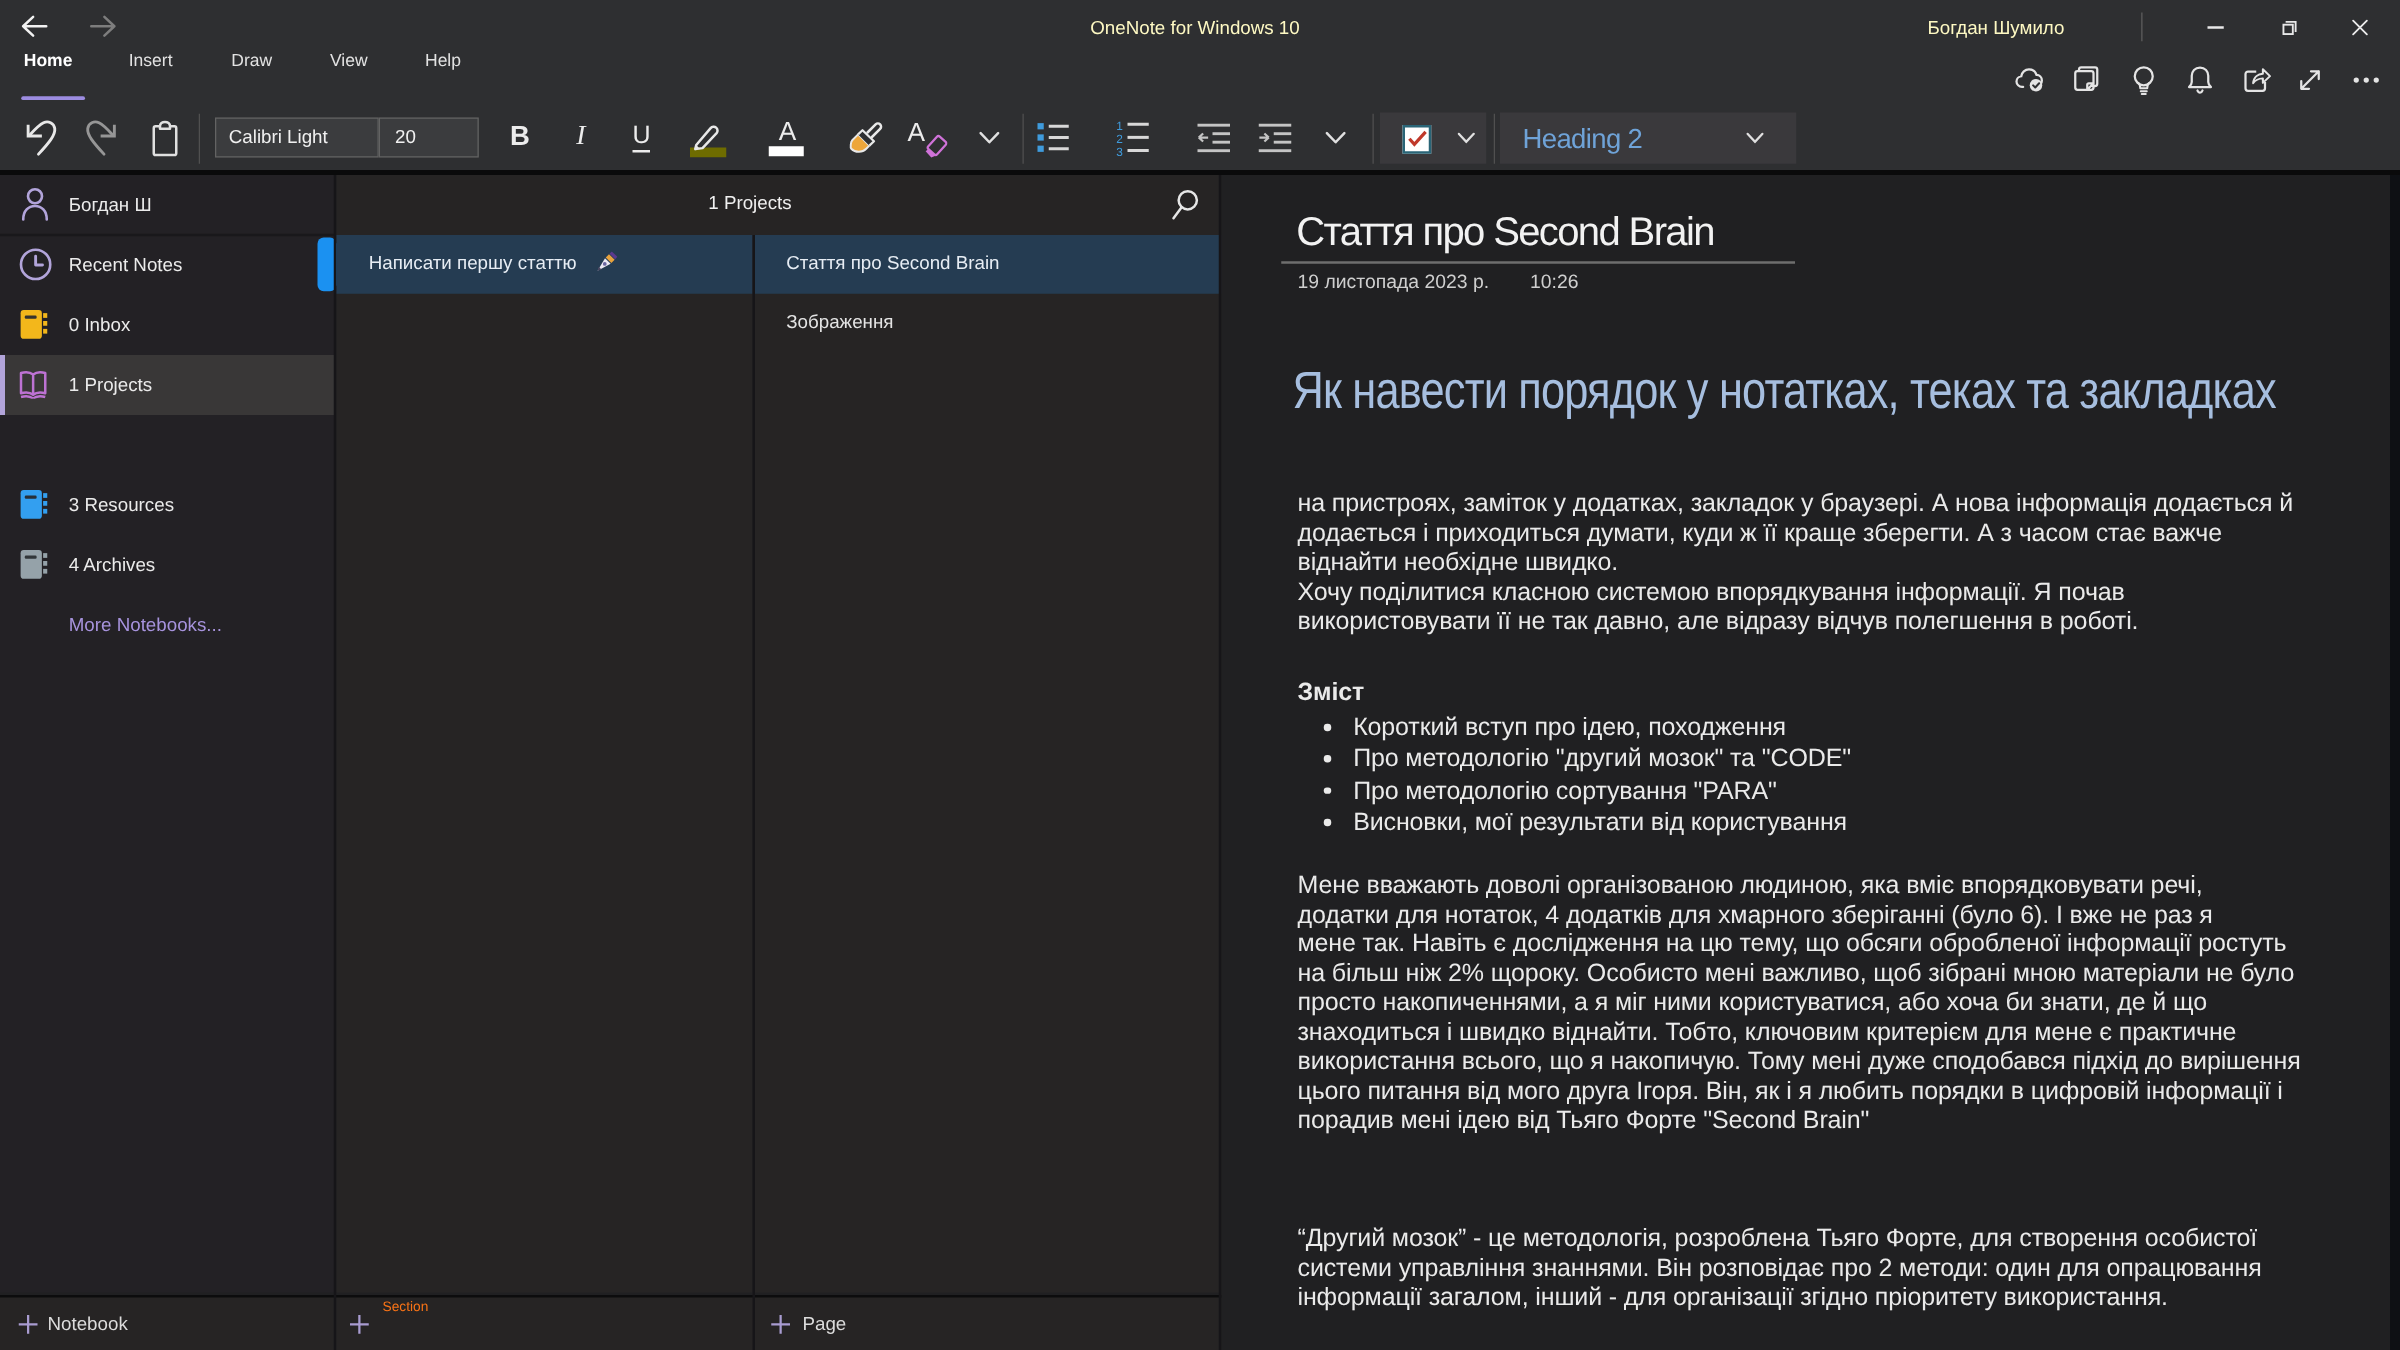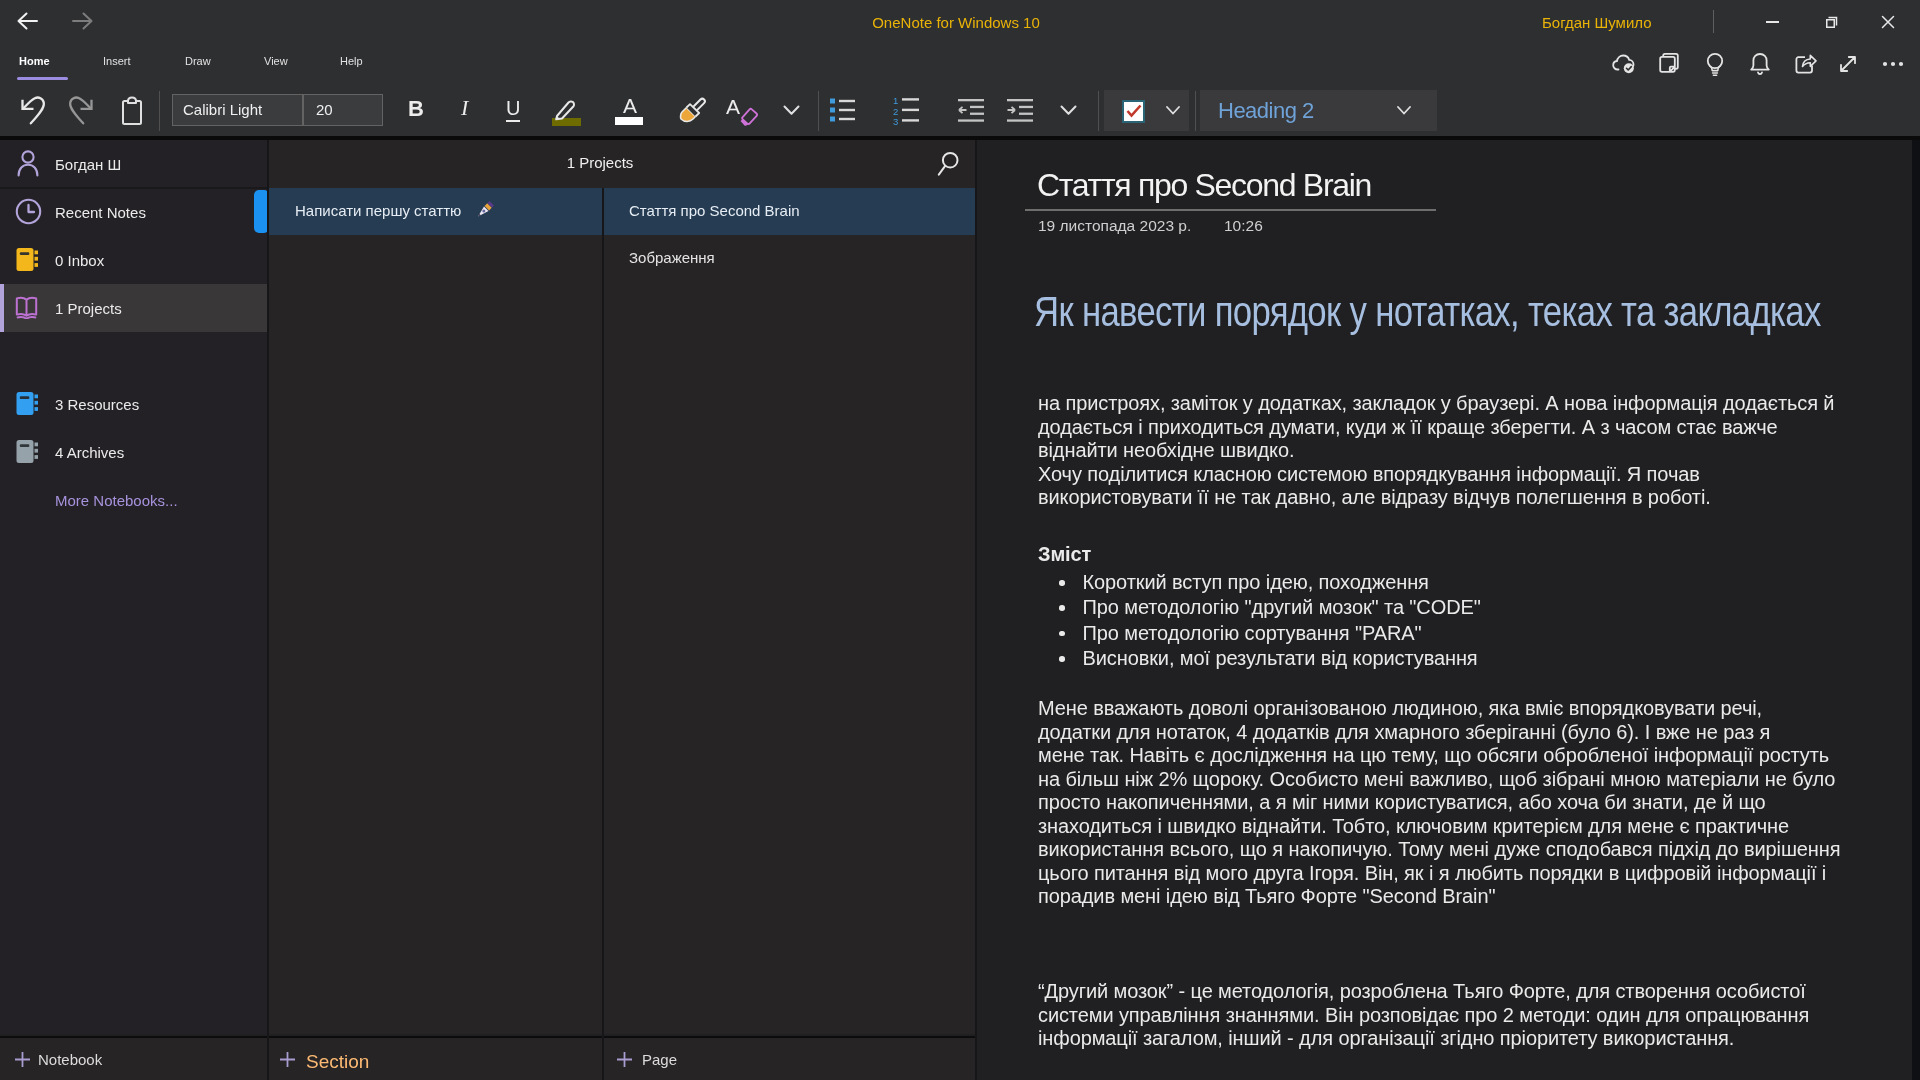--- a/index.html
+++ b/index.html
@@ -4,26 +4,26 @@
 <style>
 * { margin:0; padding:0; box-sizing:border-box; }
 html,body { width:1920px; height:1080px; overflow:hidden; background:#202022; font-family:"Liberation Sans", sans-serif; }
 #app { position:relative; width:1920px; height:1080px; }
 .abs { position:absolute; }
 
 
 #chrome { position:absolute; left:0; top:0; width:1920px; height:136px; background:#2e2f31; }
 #rule { position:absolute; left:0; top:136px; width:1920px; height:4px; background:#0a0a0b; }
 
-.ttext { color:#eab308; font-size:15px; }
+.ttext { color:#fef9c3; font-size:15px; }
 #title-center { position:absolute; top:14px; left:0; width:1912px; text-align:center; }
 #username { position:absolute; top:14px; left:1542px; }
 #tb-div { position:absolute; left:1713px; top:10px; width:1px; height:23px; background:#5f5f5f; }
 
-.tab { position:absolute; top:55px; font-size:11px; color:#e2e2e2; }
+.tab { position:absolute; top:40px; font-size:14px; color:#e2e2e2; }
 #tab-underline { position:absolute; left:17px; top:77px; width:51px; height:3px; background:#9c8ce0; border-radius:2px; }
 
 .box { position:absolute; top:94px; height:32px; background:#3b3c3e; border:1px solid #636363; color:#f0f0f0; font-size:15px; line-height:30px; }
 .ddbox { position:absolute; top:90px; height:41px; background:#3a393c; }
 .sep { position:absolute; top:91px; width:1px; height:40px; background:#505050; }
 
 
 #sidebar { position:absolute; left:0; top:140px; width:268px; height:894px; background:#232125; }
 .srow { position:absolute; left:0; width:268px; height:48px; }
 .srow .txt { position:absolute; left:55px; top:50%; transform:translateY(-50%); font-size:15px; color:#ebebeb; }
@@ -317,21 +317,21 @@
     </div>
   </div>
   <div id="bottombar">
     <svg class="abs" style="left:14px;top:13px" width="17" height="17" viewBox="0 0 17 17">
         <path d="M8.5 1 V16 M1 8.5 H16" stroke="#a99cd1" stroke-width="1.8"></path>
       </svg>
     <div class="abs" style="left:38px;top:13px;font-size:15px;color:#dcdcdc">Notebook</div>
     <svg class="abs" style="left:279px;top:13px" width="17" height="17" viewBox="0 0 17 17">
         <path d="M8.5 1 V16 M1 8.5 H16" stroke="#a99cd1" stroke-width="1.8"></path>
       </svg>
-    <div class="abs" style="left:306px;top:13px;font-size:19px;color:#fdba74">Section</div>
+    <div class="abs" style="left:306px;top:2px;font-size:11px;color:#f97316">Section</div>
     <svg class="abs" style="left:616px;top:13px" width="17" height="17" viewBox="0 0 17 17">
         <path d="M8.5 1 V16 M1 8.5 H16" stroke="#a99cd1" stroke-width="1.8"></path>
       </svg>
     <div class="abs" style="left:642px;top:13px;font-size:15px;color:#dcdcdc">Page</div>
   </div>
   <div class="vdiv" style="left:267px;top:140px;height:940px"></div>
   <div class="vdiv" style="left:602px;top:188px;height:892px"></div>
   <div class="vdiv" style="left:975px;top:140px;height:940px"></div>
   <div id="rightstrip"></div>
 </div>

